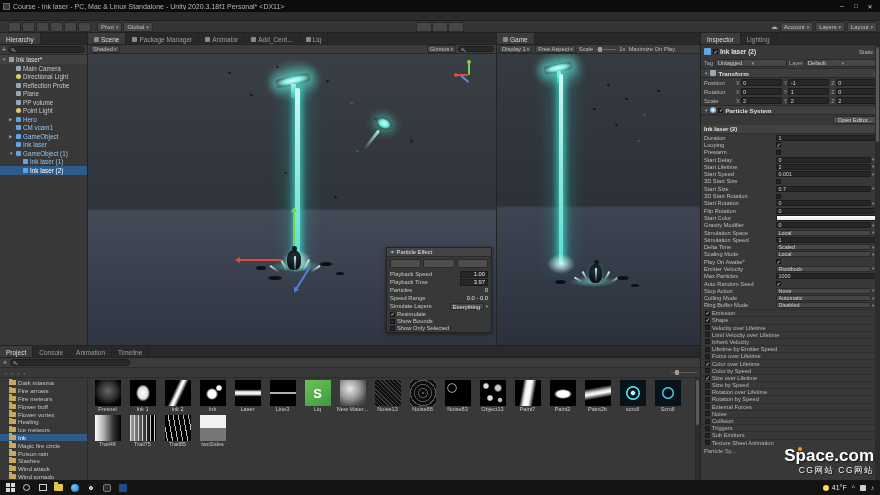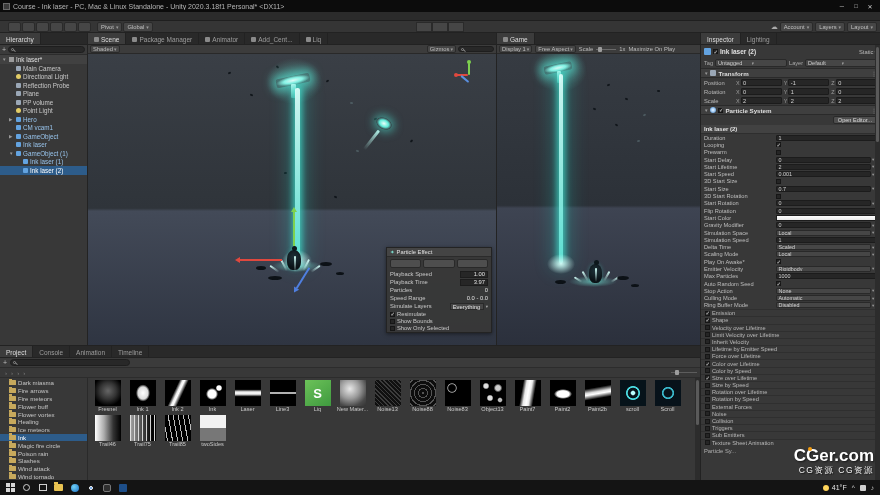--- a/index.html
+++ b/index.html
@@ -1208,22 +1208,22 @@
         </div>
       </div>
     <div class="insp-footer">Particle Sy...</div>
     <div class="v-scroll">
         <span class="v-thumb"></span>
       </div>
   </div>
 </div>
 
 <div class="watermark">
-  <div class="wm1"><span class="wm-dot"></span><span>CGer.com</span></div>
-  <div class="wm2">CG资源 CG资源</div>
+  <div class="wm1"><span class="wm-dot"></span><span>Space.com</span></div>
+  <div class="wm2">CG网站 CG网站</div>
 </div>
 
 <div class="taskbar">
   <span class="tb-ico">
       <span class="win-logo">
         <i></i>
         <i></i>
         <i></i>
         <i></i>
       </span>

